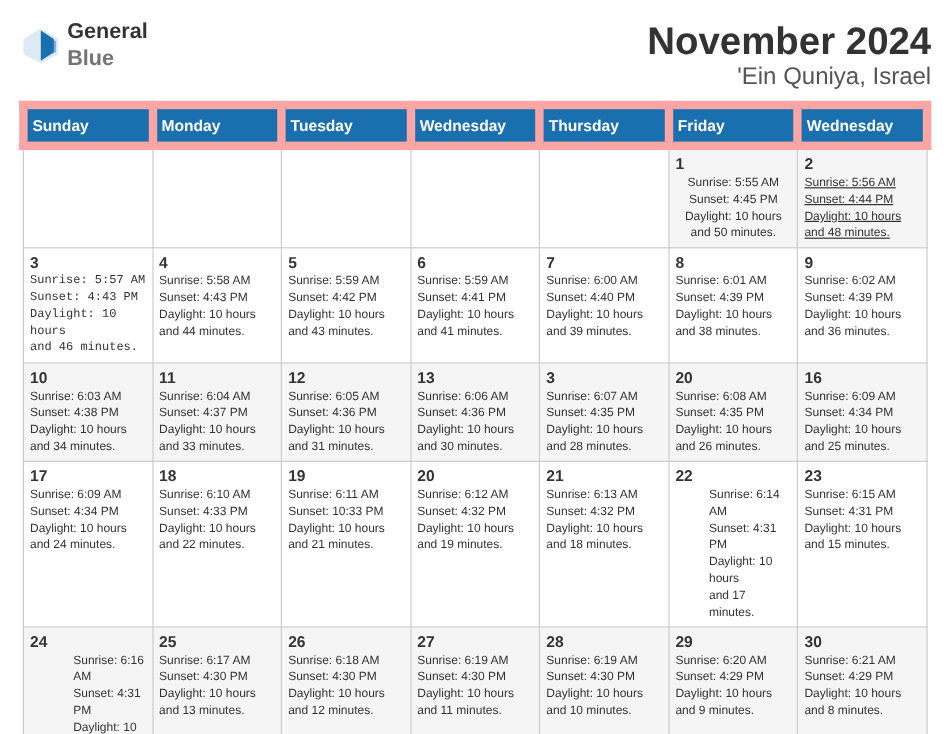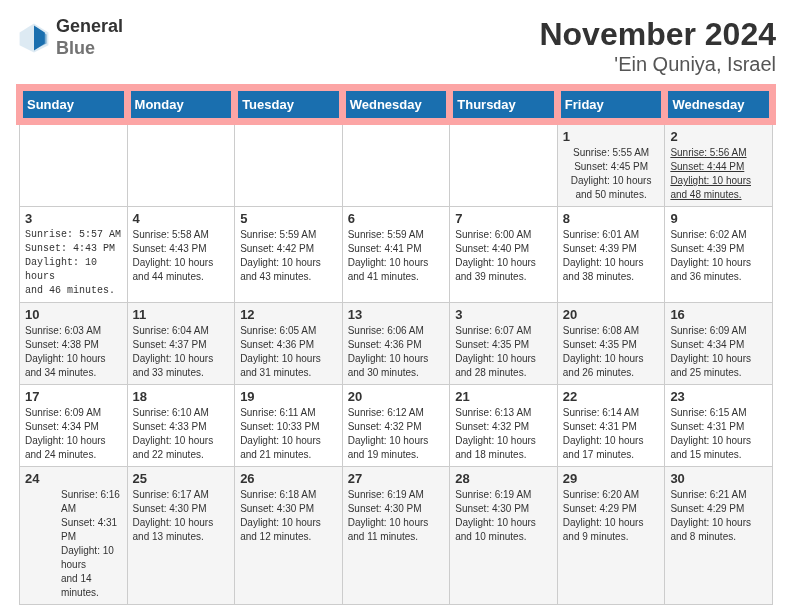--- a/index.html
+++ b/index.html
@@ -286,21 +286,21 @@
         </td>
         <td>
           <span class="day-number">21</span>
           <div class="day-info" style="white-space: pre-line;">Sunrise: 6:13 AM
 Sunset: 4:32 PM
 Daylight: 10 hours
 and 18 minutes.</div>
         </td>
         <td>
           <span class="day-number">22</span>
-          <div class="day-info" style="white-space: pre-line;">Sunrise: 6:14 AM
+          <div class="day-info" style="white-space: pre-line; margin-left: 28px;">Sunrise: 6:14 AM
 Sunset: 4:31 PM
 Daylight: 10 hours
 and 17 minutes.</div>
         </td>
         <td>
           <span class="day-number">23</span>
           <div class="day-info" style="white-space: pre-line;">Sunrise: 6:15 AM
 Sunset: 4:31 PM
 Daylight: 10 hours
 and 15 minutes.</div>

